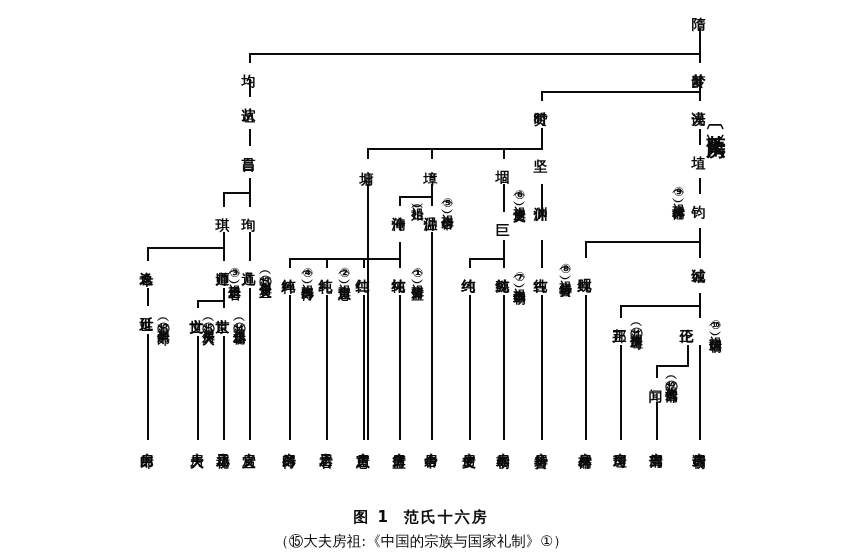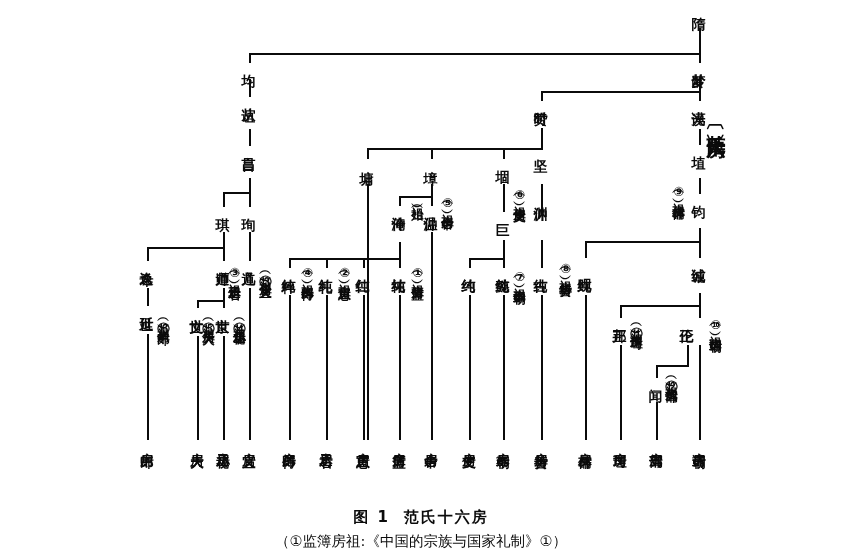--- a/index.html
+++ b/index.html
@@ -232,15 +232,15 @@
   <div class="v house" style="left:496px;top:444px;">朝奉房</div>
   <div class="v house" style="left:534px;top:444px;">赞善房</div>
   <div class="v house" style="left:578px;top:444px;">儒林房</div>
   <div class="v house" style="left:613px;top:444px;">司理房</div>
   <div class="v house" style="left:649px;top:444px;">驾部房</div>
   <div class="v house" style="left:692px;top:444px;">朝请房</div>
 
   <div class="cap" id="cap1">
     <span class="figno">图 1</span><span>范氏十六房</span>
   </div>
-  <div class="cap" id="cap2">（①监簿房祖:《中国的宗族与国家礼制》①）</div>
+  <div class="cap" id="cap2">（⑮大夫房祖:《中国的宗族与国家礼制》①）</div>
 
 </div>
 
 </body></html>

